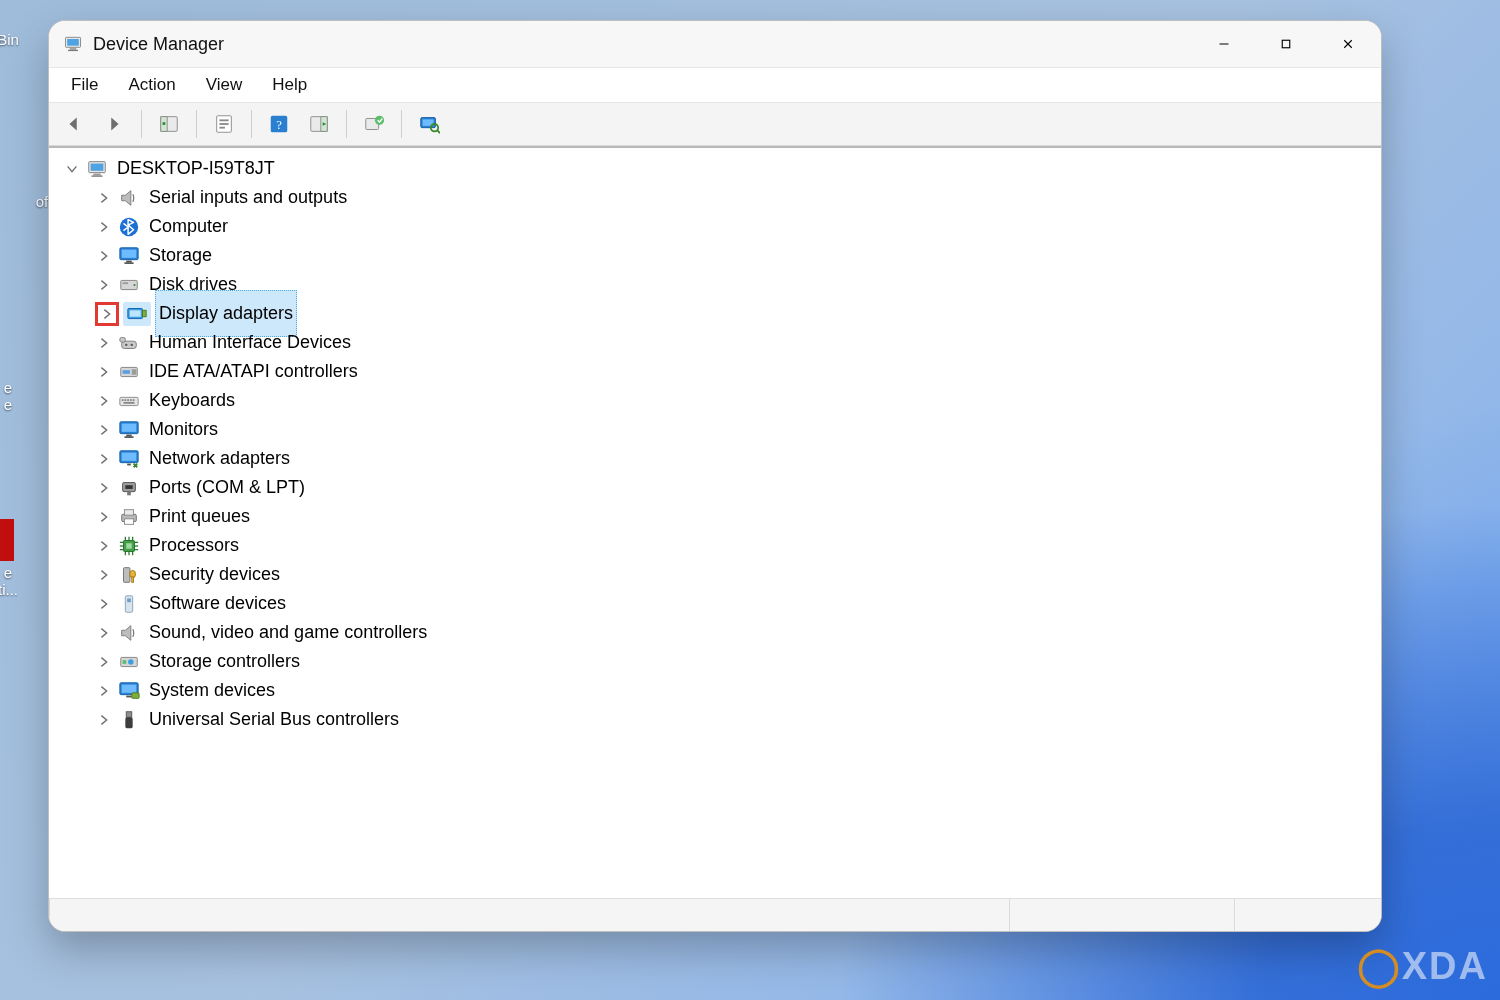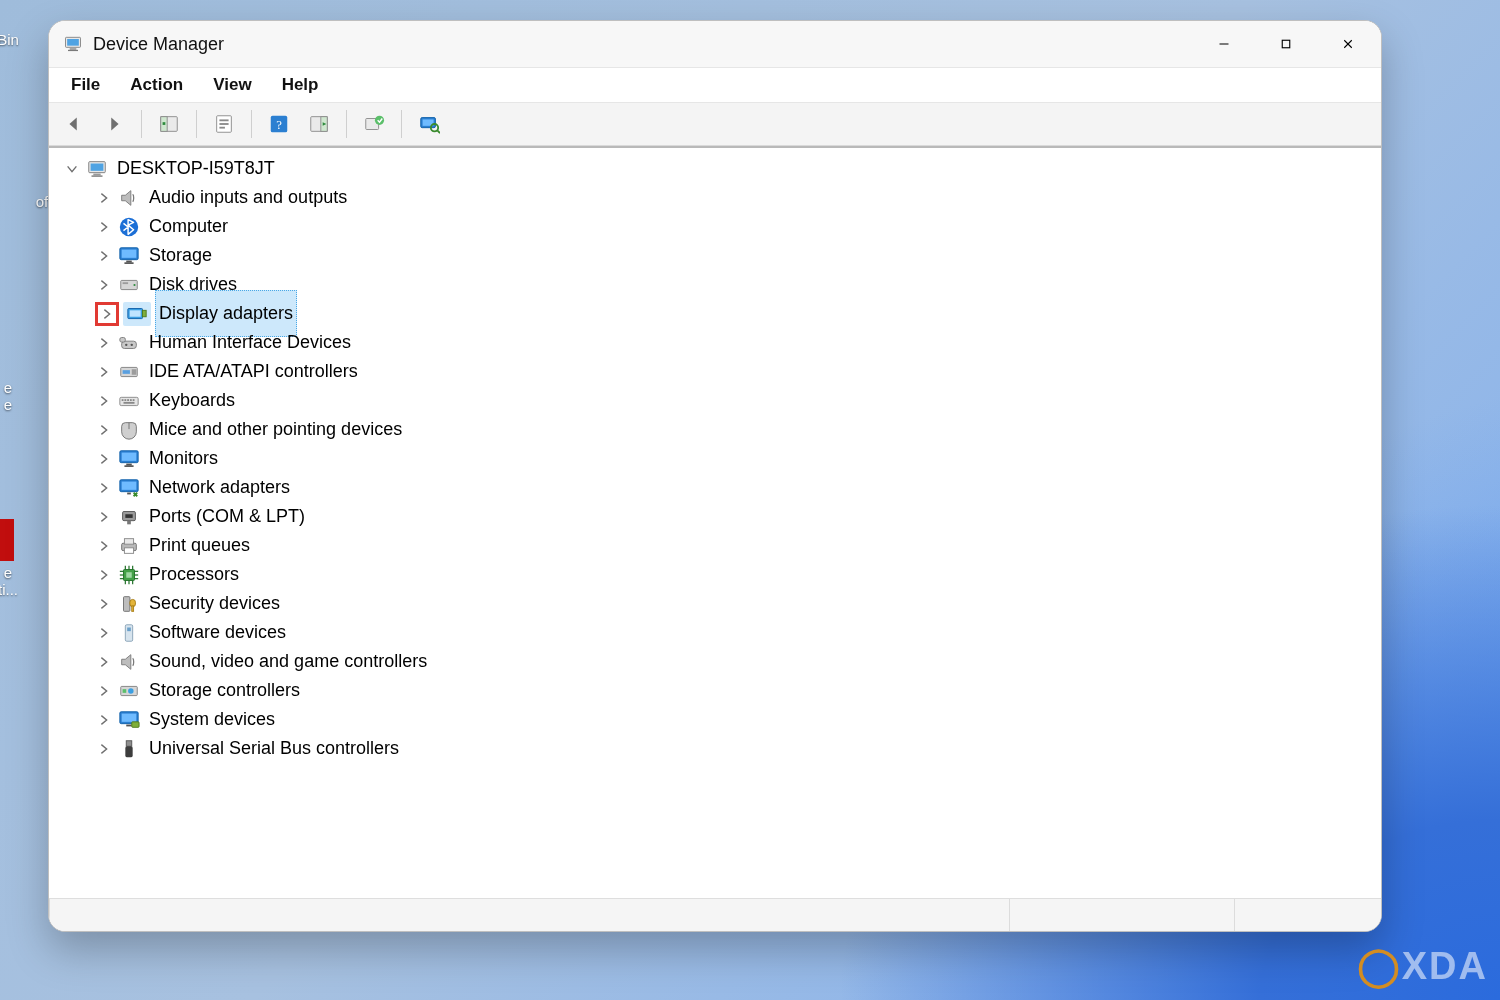--- a/index.html
+++ b/index.html
@@ -27,21 +27,21 @@
     position:absolute;left:48px;top:20px;width:1332px;height:910px;
     background:#ffffff;border:1px solid #bfbfbf;border-radius:17px;box-shadow:0 18px 40px rgba(0,0,0,.25);
     display:flex;flex-direction:column;overflow:hidden;
   }
   .titlebar{height:46px;display:flex;align-items:center;padding:0 2px 0 14px;background:#f7f7f7;border-bottom:1px solid #e6e6e6;}
   .titlebar .app-icon{width:20px;height:20px;margin-right:10px;}
   .titlebar .title{font-size:18px;color:#111;}
   .titlebar .spacer{flex:1;}
   .winbtn{width:62px;height:46px;display:flex;align-items:center;justify-content:center;}
 
-  .menubar{height:34px;display:flex;align-items:center;gap:6px;padding:0 10px;border-bottom:1px solid #e6e6e6;font-weight:bold;}
+  .menubar{height:34px;display:flex;align-items:center;gap:6px;padding:0 10px;border-bottom:1px solid #e6e6e6;}
   .menu-item{padding:4px 12px;font-size:17px;color:#111;border-radius:3px;}
 
   .toolbar{height:42px;display:flex;align-items:center;gap:6px;padding:0 8px;background:#f4f4f4;border-bottom:1px solid #d9d9d9;}
   .tb-sep{width:1px;height:28px;background:#cfcfcf;margin:0 4px;}
   .tb-btn{width:32px;height:30px;display:flex;align-items:center;justify-content:center;border:1px solid transparent;border-radius:2px;}
 
   .content{flex:1;position:relative;background:#fff;border-top:2px solid #b9b9b9;overflow:auto;}
   .statusbar{height:32px;border-top:1px solid #dedede;background:#f5f5f5;display:flex;}
   .statusbar .sb-cell{border-left:1px solid #dcdcdc;height:100%;}
   .statusbar .sb-flex{flex:1;}
@@ -377,21 +377,21 @@
             <span class="chev">
               <svg width="14" height="14">
                 <use href="#chev"></use>
               </svg>
             </span>
             <span class="node-icon">
               <svg width="22" height="22">
                 <use href="#ic-speaker"></use>
               </svg>
             </span>
-            <span class="node-label">Audio inputs and outputs</span>
+            <span class="node-label">Serial inputs and outputs</span>
           </div>
           <div class="row child-row">
             <span class="chev">
               <svg width="14" height="14">
                 <use href="#chev"></use>
               </svg>
             </span>
             <span class="node-icon">
               <svg width="22" height="22">
                 <use href="#ic-bluetooth"></use>
@@ -469,33 +469,20 @@
               <svg width="14" height="14">
                 <use href="#chev"></use>
               </svg>
             </span>
             <span class="node-icon">
               <svg width="22" height="22">
                 <use href="#ic-keyboard"></use>
               </svg>
             </span>
             <span class="node-label">Keyboards</span>
-          </div>
-          <div class="row child-row">
-            <span class="chev">
-              <svg width="14" height="14">
-                <use href="#chev"></use>
-              </svg>
-            </span>
-            <span class="node-icon">
-              <svg width="22" height="22">
-                <use href="#ic-mouse"></use>
-              </svg>
-            </span>
-            <span class="node-label">Mice and other pointing devices</span>
           </div>
           <div class="row child-row">
             <span class="chev">
               <svg width="14" height="14">
                 <use href="#chev"></use>
               </svg>
             </span>
             <span class="node-icon">
               <svg width="22" height="22">
                 <use href="#ic-monitor"></use>

